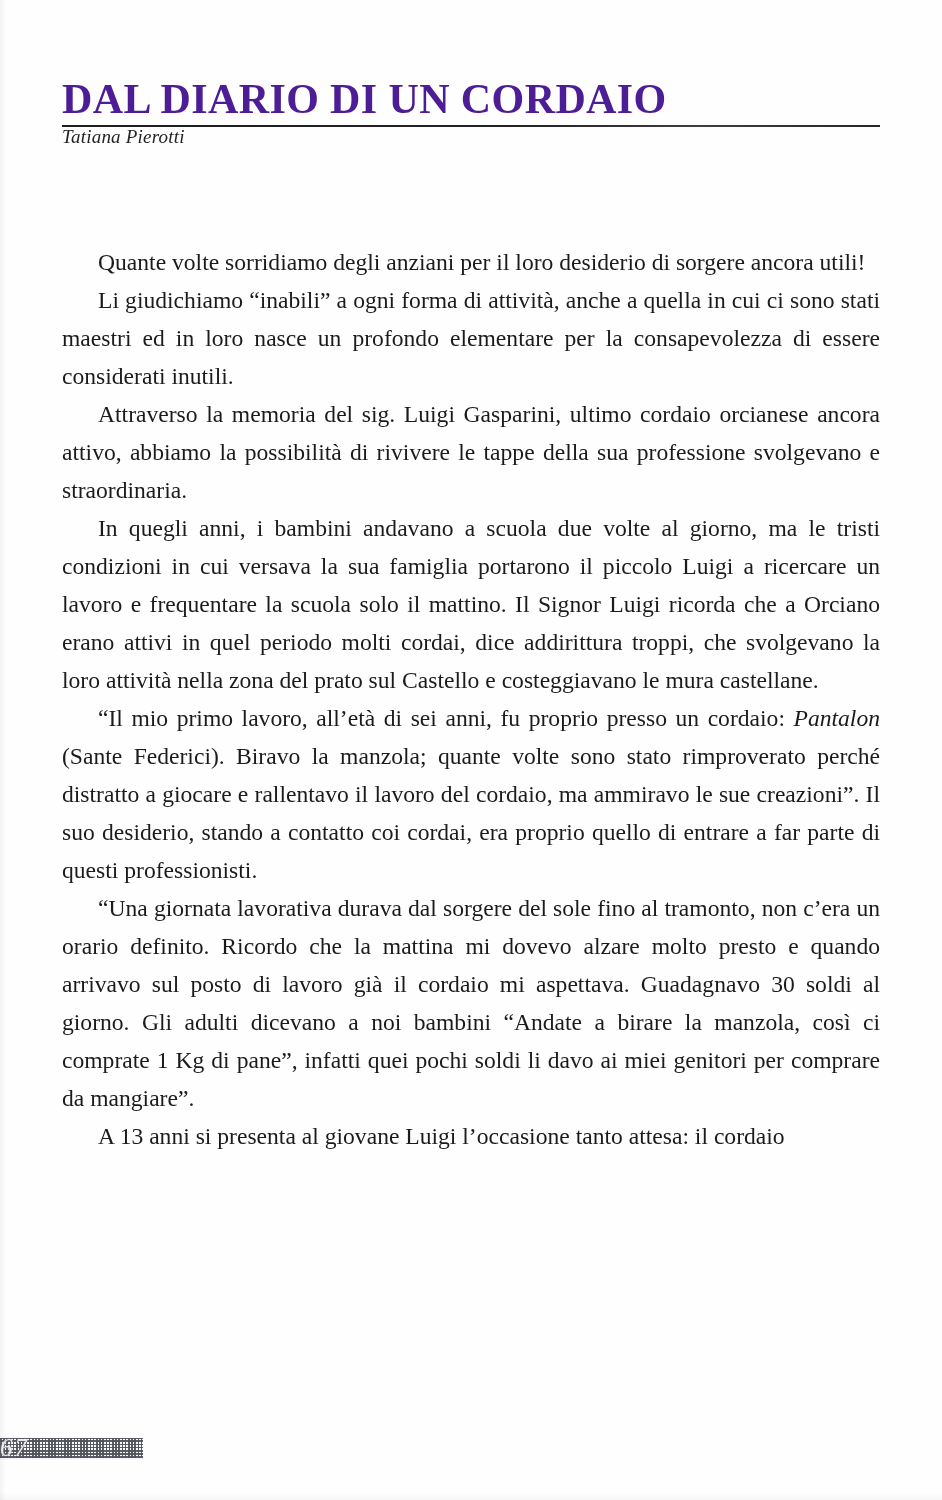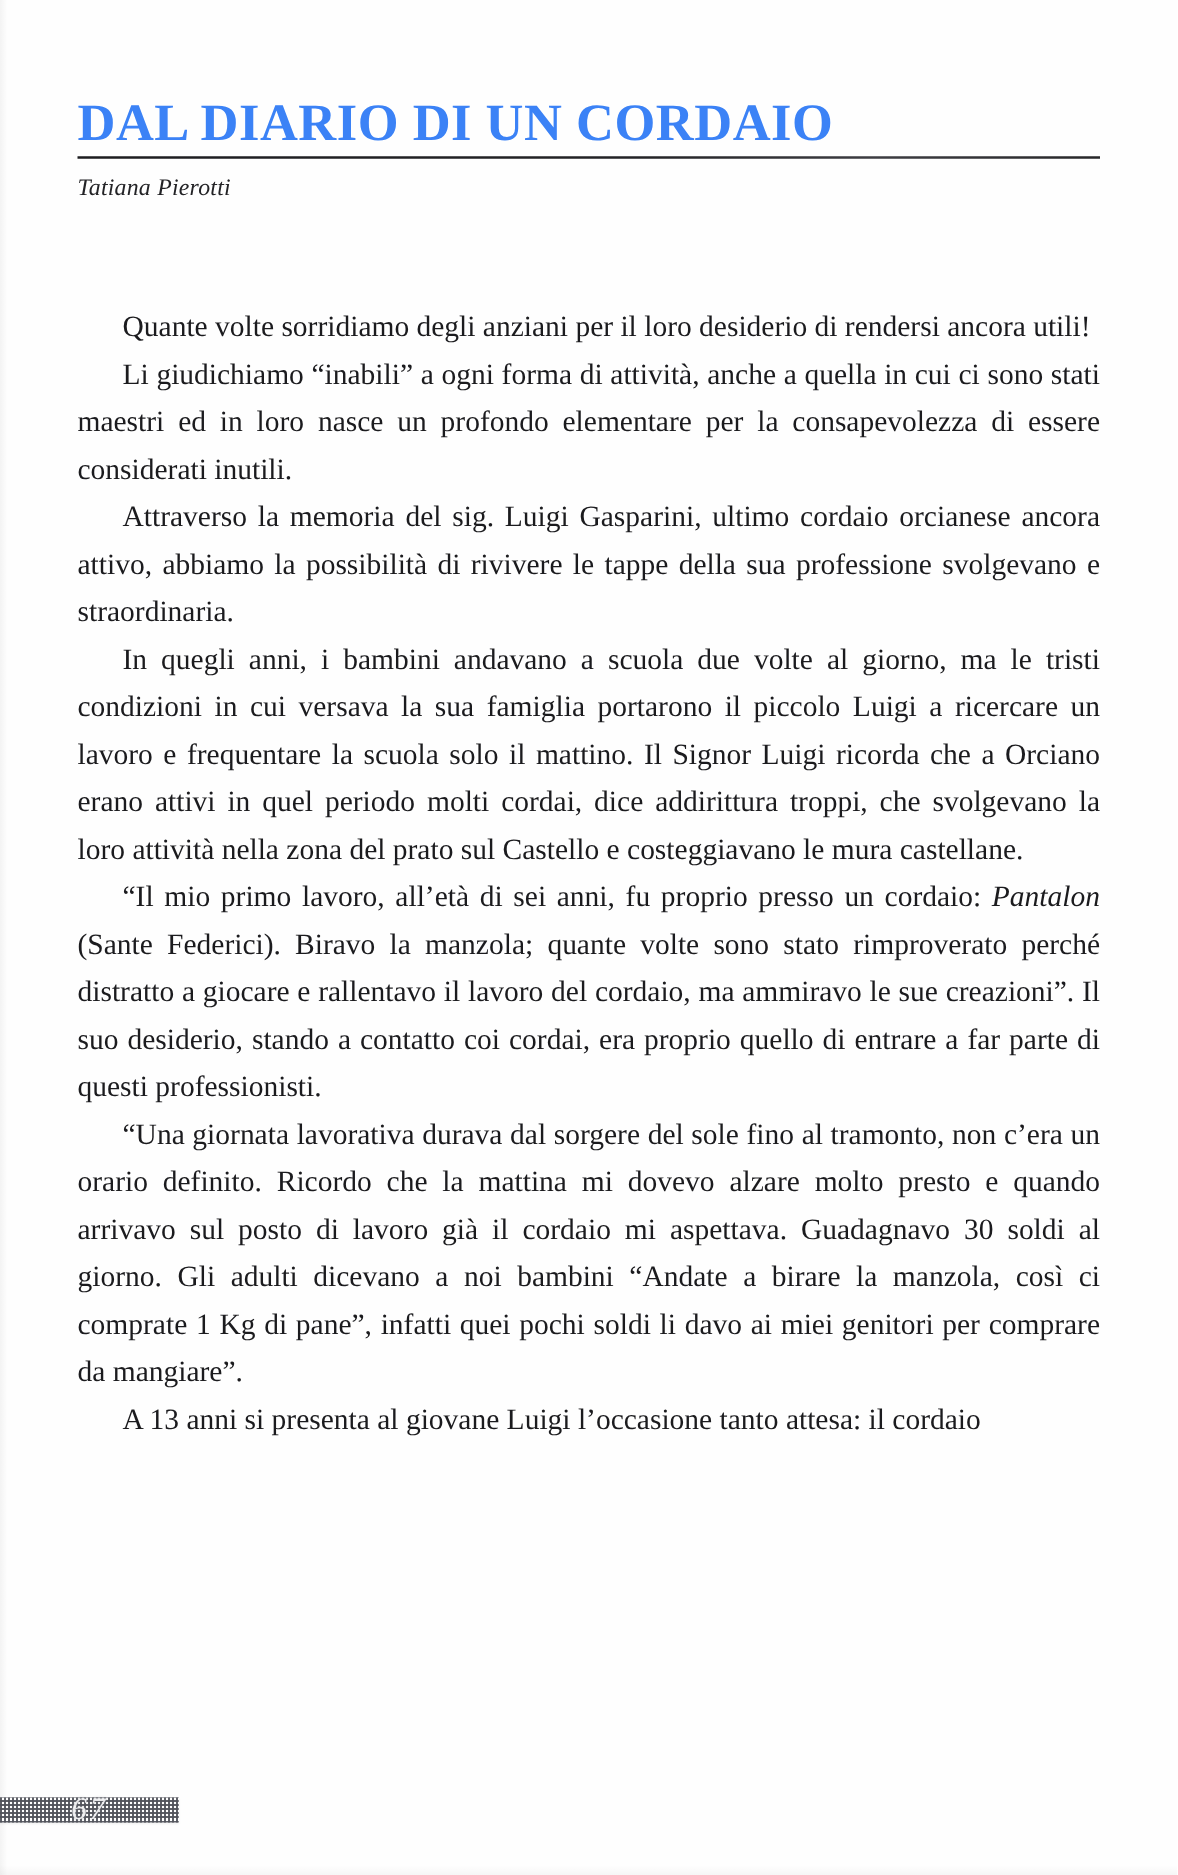--- a/index.html
+++ b/index.html
@@ -28,38 +28,37 @@
     width: 818px;
   }
 
   .article-title {
     margin: 0;
     font-family: "Liberation Serif", "DejaVu Serif", serif;
     font-weight: 700;
     font-size: 42px;
     line-height: 1.02;
     letter-spacing: 0.4px;
-    color: #3b82f6;
+    color: #4c1d95;
     white-space: nowrap;
   }
 
   .title-rule {
     margin-top: 4px;
     width: 818px;
     height: 2px;
     background: linear-gradient(
         to right,
         #1d1d20 0%,
         #232326 55%,
         #3d3d42 78%,
         #272729 100%);
   }
 
   .byline {
-    margin-top: 14px;
     font-style: italic;
     font-size: 19px;
     line-height: 1.1;
     color: #232326;
     letter-spacing: 0.2px;
   }
 
   
   .body-copy {
     position: absolute;
@@ -96,21 +95,21 @@
     background-image:
       repeating-linear-gradient(0deg,
         rgba(80,82,90,0.92) 0px, rgba(80,82,90,0.92) 1.6px,
         rgba(255,255,255,0) 1.6px, rgba(255,255,255,0) 3.2px),
       repeating-linear-gradient(90deg,
         rgba(80,82,90,0.92) 0px, rgba(80,82,90,0.92) 1.6px,
         rgba(255,255,255,0) 1.6px, rgba(255,255,255,0) 3.2px);
     background-blend-mode: normal;
     display: flex;
     align-items: center;
-    justify-content: center;
+    justify-content: flex-start;
     box-shadow: 0 1px 2px rgba(0,0,0,0.06);
   }
 
   .folio {
     font-family: "Liberation Serif", "DejaVu Serif", serif;
     font-size: 25px;
     font-style: italic;
     color: #f4f4f6;
     letter-spacing: 2px;
     text-shadow: 0 0 2px rgba(120,122,130,0.85);
@@ -141,21 +140,21 @@
 
   <div class="scan-edge-left"></div>
 
   <header class="header">
     <h1 class="article-title">DAL DIARIO DI UN CORDAIO</h1>
     <div class="title-rule"></div>
     <div class="byline">Tatiana Pierotti</div>
   </header>
 
   <section class="body-copy">
-    <p>Quante volte sorridiamo degli anziani per il loro desiderio di rendersi ancora utili!</p>
+    <p>Quante volte sorridiamo degli anziani per il loro desiderio di sorgere ancora utili!</p>
     <p>Li giudichiamo “inabili” a ogni forma di attività, anche a quella in cui ci sono stati maestri ed in loro nasce un profondo elementare per la consapevolezza di essere considerati inutili.</p>
     <p>Attraverso la memoria del sig. Luigi Gasparini, ultimo cordaio orcianese ancora attivo, abbiamo la possibilità di rivivere le tappe della sua professione svolgevano e straordinaria.</p>
     <p>In quegli anni, i bambini andavano a scuola due volte al giorno, ma le tristi condizioni in cui versava la sua famiglia portarono il piccolo Luigi a ricercare un lavoro e frequentare la scuola solo il mattino. Il Signor Luigi ricorda che a Orciano erano attivi in quel periodo molti cordai, dice addirittura troppi, che svolgevano la loro attività nella zona del prato sul Castello e costeggiavano le mura castellane.</p>
 
     <p><span>“Il mio primo lavoro, all’età di sei anni, fu proprio presso un cordaio: </span><span class="it">Pantalon</span><span> (Sante Federici). Biravo la manzola; quante volte sono stato rimproverato perché distratto a giocare e rallentavo il lavoro del cordaio, ma ammiravo le sue creazioni”. Il suo desiderio, stando a contatto coi cordai, era proprio quello di entrare a far parte di questi professionisti.</span></p>
 
     <p>“Una giornata lavorativa durava dal sorgere del sole fino al tramonto, non c’era un orario definito. Ricordo che la mattina mi dovevo alzare molto presto e quando arrivavo sul posto di lavoro già il cordaio mi aspettava. Guadagnavo 30 soldi al giorno. Gli adulti dicevano a noi bambini “Andate a birare la manzola, così ci comprate 1 Kg di pane”, infatti quei pochi soldi li davo ai miei genitori per comprare da mangiare”.</p>
     <p>A 13 anni si presenta al giovane Luigi l’occasione tanto attesa: il cordaio</p>
   </section>
 

